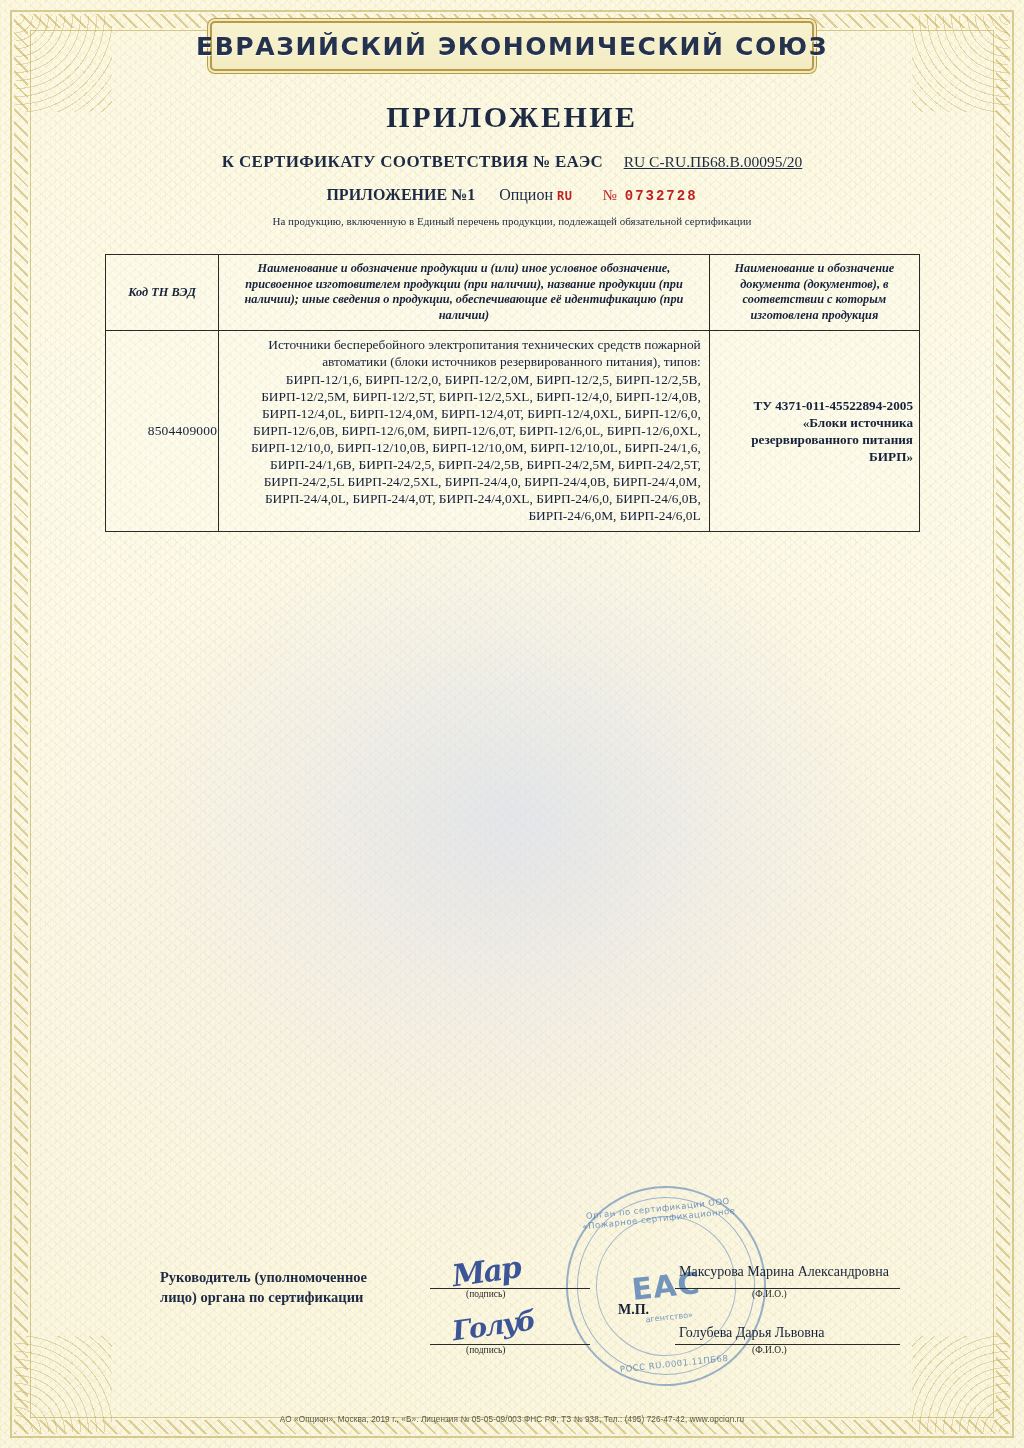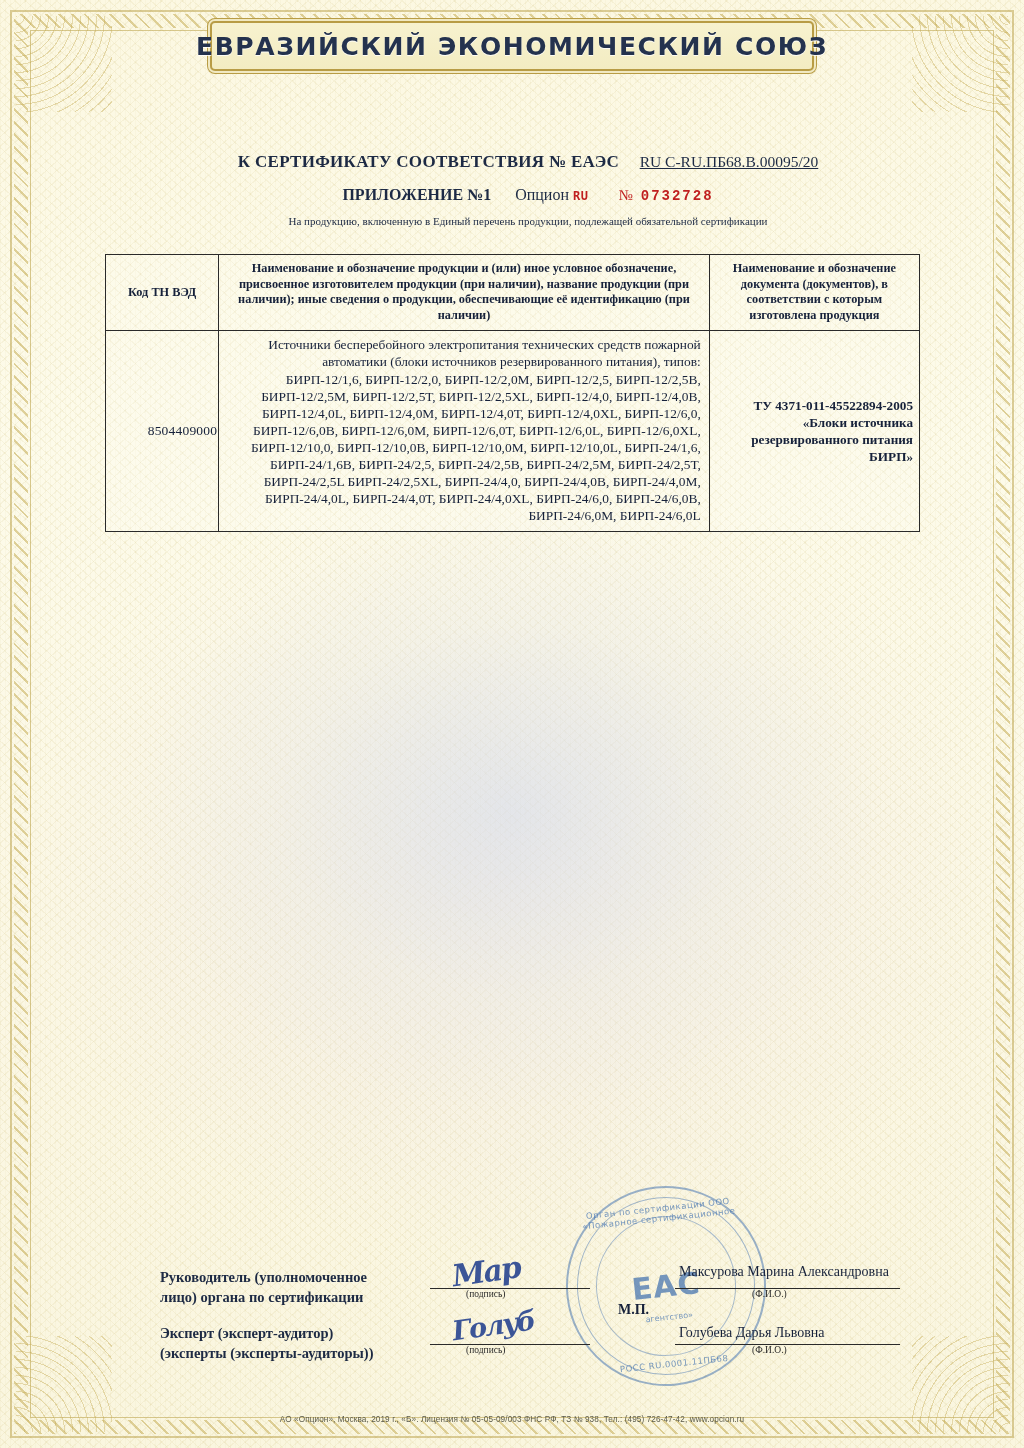--- a/index.html
+++ b/index.html
@@ -19,21 +19,20 @@
   .page {
     position: absolute;
     inset: 0;
     background:
       radial-gradient(ellipse 520px 420px at 50% 56%, rgba(214,222,236,0.55) 0%, rgba(230,233,230,0.25) 45%, rgba(253,251,233,0) 72%),
       radial-gradient(ellipse 700px 560px at 50% 60%, rgba(226,216,232,0.35) 0%, rgba(253,251,233,0) 70%),
       repeating-linear-gradient(42deg, rgba(196,176,96,0.11) 0px, rgba(196,176,96,0.11) 1px, rgba(255,255,255,0) 1px, rgba(255,255,255,0) 7px),
       repeating-linear-gradient(-42deg, rgba(196,176,96,0.11) 0px, rgba(196,176,96,0.11) 1px, rgba(255,255,255,0) 1px, rgba(255,255,255,0) 7px),
       repeating-linear-gradient(90deg, rgba(208,192,120,0.07) 0px, rgba(208,192,120,0.07) 1px, rgba(255,255,255,0) 1px, rgba(255,255,255,0) 5px),
       linear-gradient(180deg, #fcf8e2 0%, #fdfbea 30%, #fbf7e4 70%, #faf6df 100%);
-    padding-left: 16px;
   }
 
   
   .frame-outer {
     position: absolute;
     left: 10px; top: 10px; right: 10px; bottom: 10px;
     border: 2px solid rgba(190,166,82,0.55);
   }
   .frame-band {
     position: absolute;
@@ -174,20 +173,21 @@
     vertical-align: middle;
     color: #16213a;
     text-align: right;
   }
   table.product th {
     font-size: 12.3px;
     font-weight: bold;
     padding: 6px 8px;
     text-align: center;
     line-height: 1.28;
+    font-style: italic;
   }
   .col-code { width: 105px; }
   .col-name { width: 455px; }
   .col-doc  { width: 195px; }
 
   td.code {
     text-align: center;
     font-size: 13.5px;
     letter-spacing: 0.2px;
   }
@@ -361,20 +361,21 @@
   <div class="frame-inner"></div>
   <div class="corner tl"></div>
   <div class="corner tr"></div>
   <div class="corner bl"></div>
   <div class="corner br"></div>
 
   <div class="banner">
     <span class="banner-text">ЕВРАЗИЙСКИЙ ЭКОНОМИЧЕСКИЙ СОЮЗ</span>
   </div>
 
+  <div class="title">ПРИЛОЖЕНИЕ</div>
 
   <div class="subtitle-row">
     <span>К СЕРТИФИКАТУ СООТВЕТСТВИЯ № ЕАЭС</span>
     <span class="cert-no">RU C-RU.ПБ68.В.00095/20</span>
   </div>
 
   <div class="appendix-row">
     <span class="lbl">ПРИЛОЖЕНИЕ №1</span>
     <span class="ser-lbl">Опцион</span>
     <span class="ser-val">RU</span>
@@ -414,24 +415,20 @@
     <div class="stamp-center">ЕAC</div>
     <div class="stamp-sub">агентство»</div>
     <div class="stamp-bottom">РОСС RU.0001.11ПБ68</div>
   </div>
 
   <div class="sig">
     <div class="sig-role r1">
       <span>Руководитель (уполномоченное</span><br>
       <span>лицо) органа по сертификации</span>
     </div>
-    <div class="sig-role r2">
-      <span>Эксперт (эксперт-аудитор)</span><br>
-      <span>(эксперты (эксперты-аудиторы))</span>
-    </div>
 
     <div class="handsig s1">Мар</div>
     <div class="handsig s2">Голуб</div>
 
     <div class="sig-line l1"></div>
     <div class="sig-line l2"></div>
     <div class="sig-line n1"></div>
     <div class="sig-line n2"></div>
 
     <div class="sig-cap c1">(подпись)</div>

